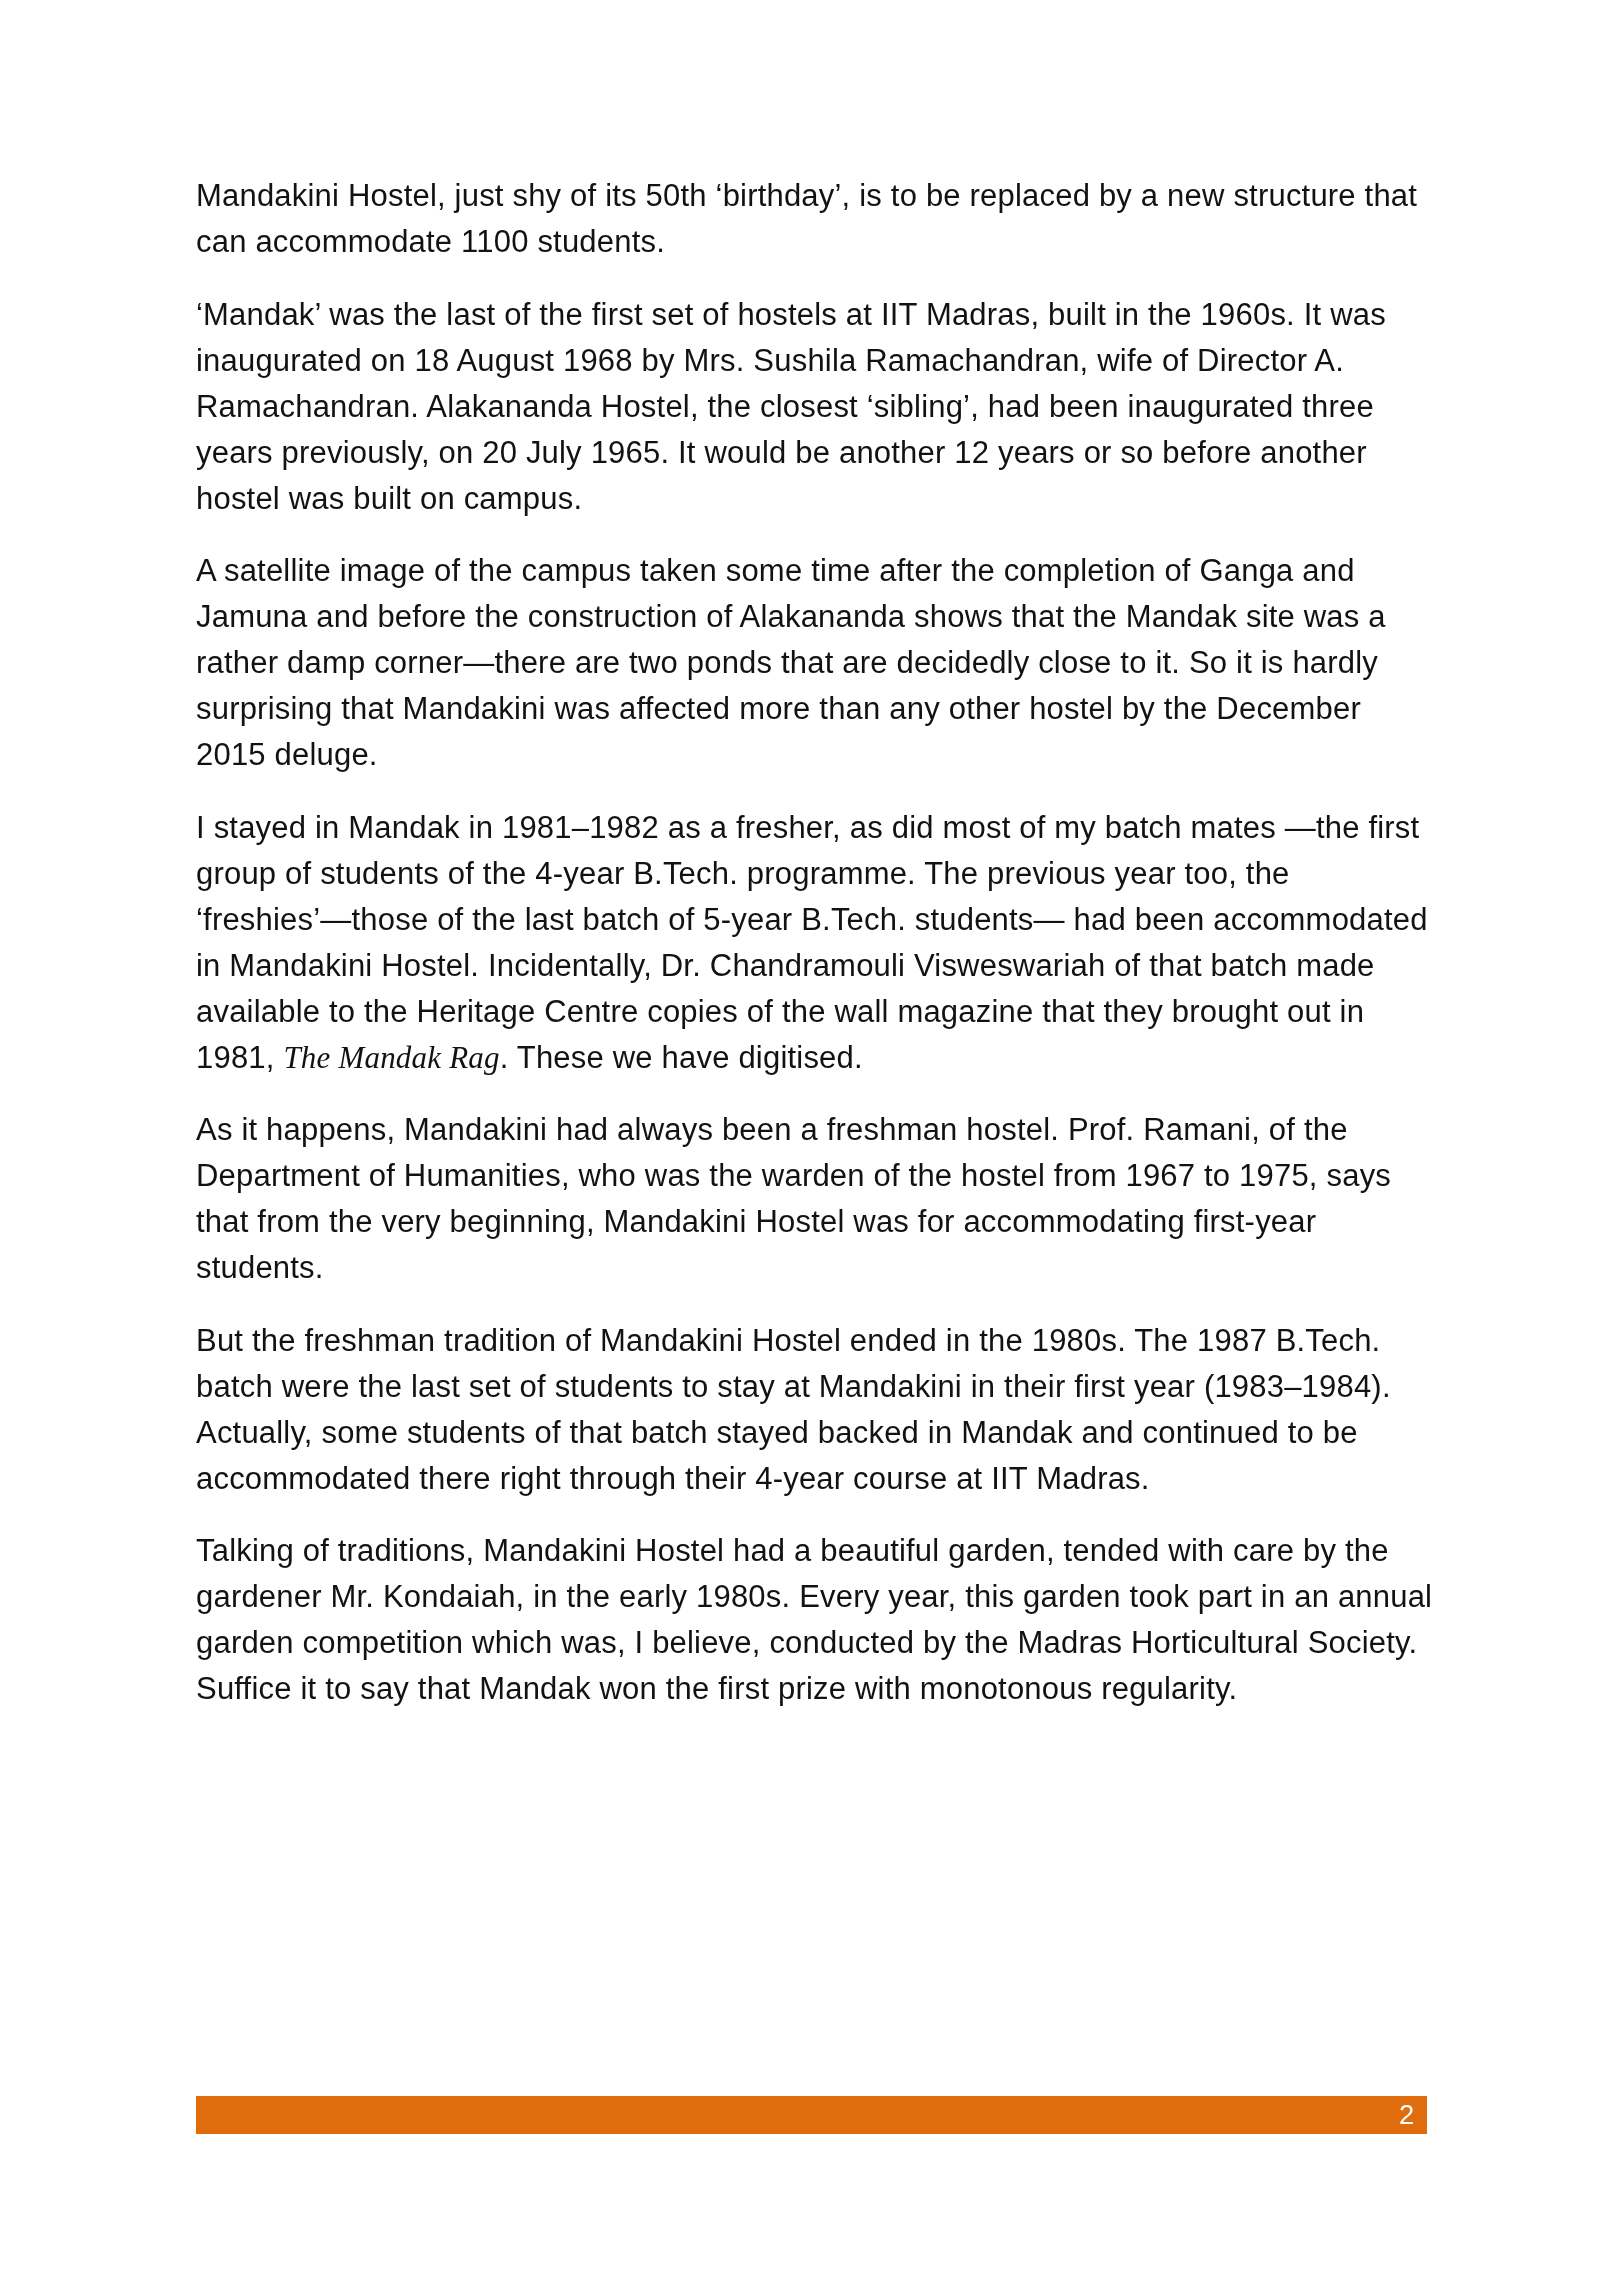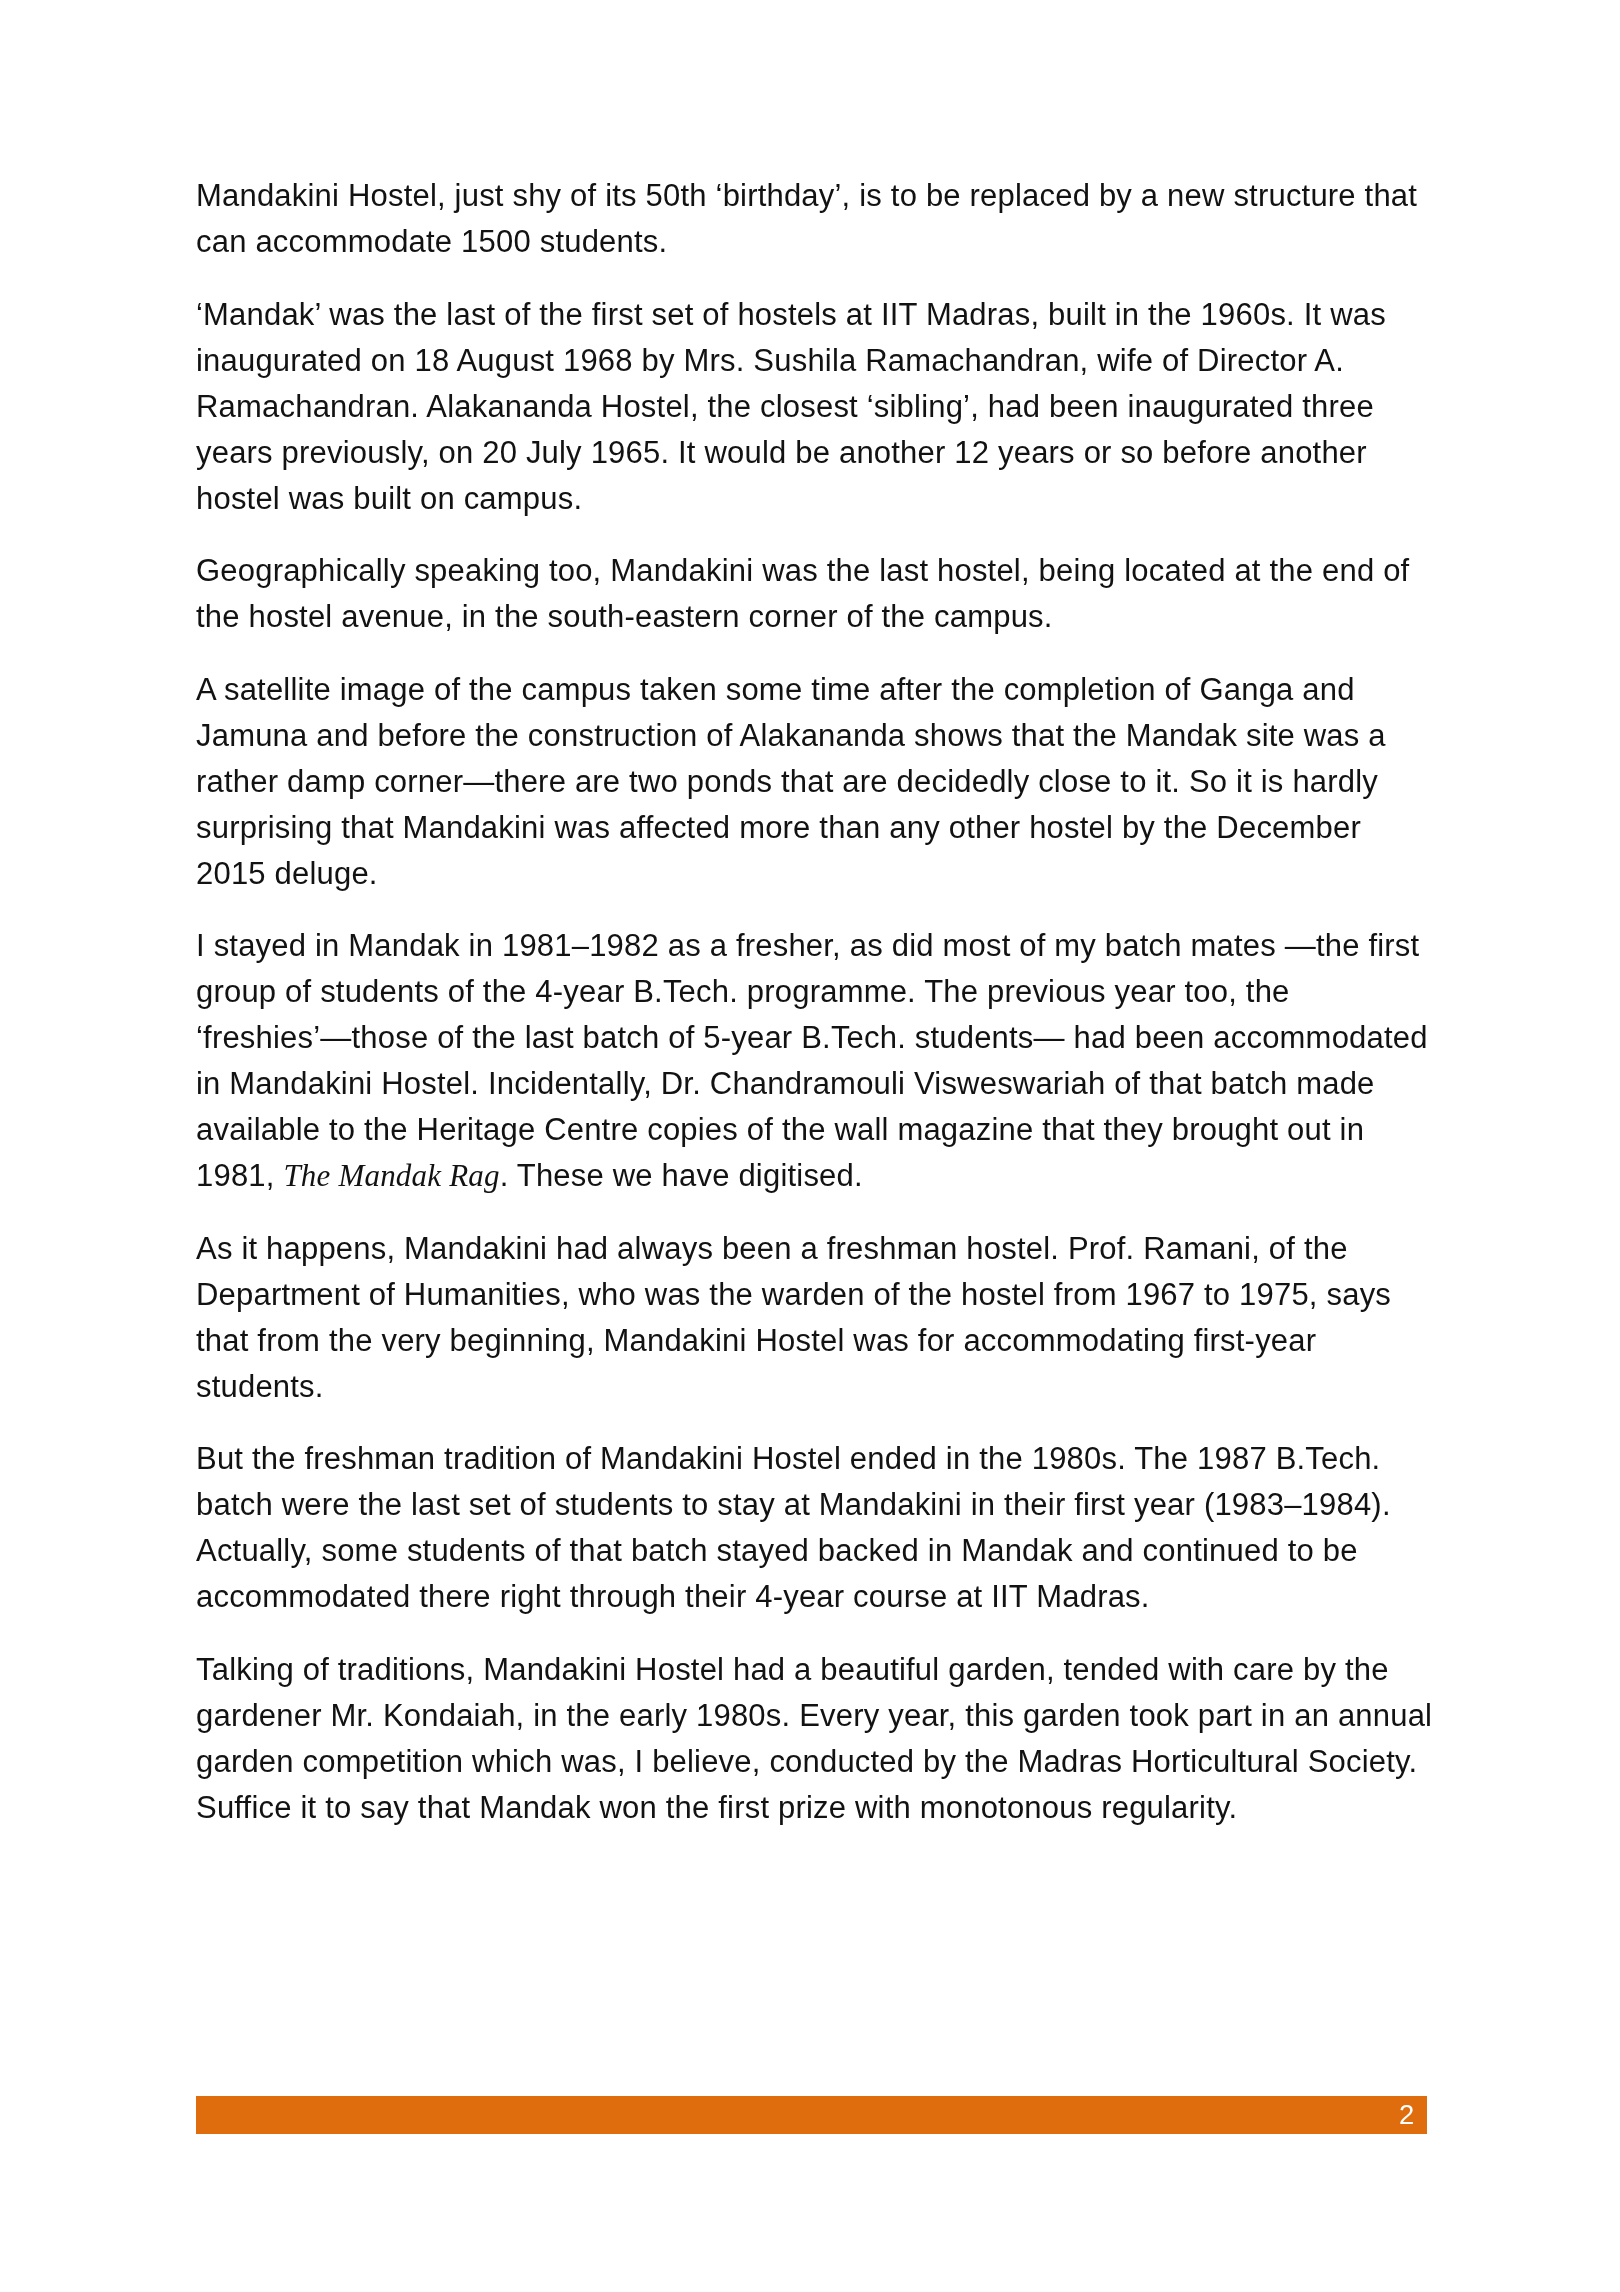--- a/index.html
+++ b/index.html
@@ -52,23 +52,22 @@
     color: #ffffff;
     text-align: right;
   }
 </style>
 </head>
 <body>
 
 <div class="page">
 
   <div class="document-body">
-      <p><span>Mandakini Hostel, just shy of its 50th ‘birthday’, is to be replaced by a new structure that can accommodate 1500 students.</span></p>
+      <p><span>Mandakini Hostel, just shy of its 50th ‘birthday’, is to be replaced by a new structure that can accommodate 1100 students.</span></p>
       <p><span>‘Mandak’ was the last of the first set of hostels at IIT Madras, built in the 1960s. It was inaugurated on 18 August 1968 by Mrs. Sushila Ramachandran, wife of Director A. Ramachandran. Alakananda Hostel, the closest ‘sibling’, had been inaugurated three years previously, on 20 July 1965. It would be another 12 years or so before another hostel was built on campus.</span></p>
-      <p><span>Geographically speaking too, Mandakini was the last hostel, being located at the end of the hostel avenue, in the south-eastern corner of the campus.</span></p>
       <p><span>A satellite image of the campus taken some time after the completion of Ganga and Jamuna and before the construction of Alakananda shows that the Mandak site was a rather damp corner—there are two ponds that are decidedly close to it. So it is hardly surprising that Mandakini was affected more than any other hostel by the December 2015 deluge.</span></p>
       <p><span>I stayed in Mandak in 1981–1982 as a fresher, as did most of my batch mates —the first group of students of the 4-year B.Tech. programme. The previous year too, the ‘freshies’—those of the last batch of 5-year B.Tech. students— had been accommodated in Mandakini Hostel. Incidentally, Dr. Chandramouli Visweswariah of that batch made available to the Heritage Centre copies of the wall magazine that they brought out in 1981, </span><em>The Mandak Rag</em><span>. These we have digitised.</span></p>
       <p><span>As it happens, Mandakini had always been a freshman hostel. Prof. Ramani, of the Department of Humanities, who was the warden of the hostel from 1967 to 1975, says that from the very beginning, Mandakini Hostel was for accommodating first-year students.</span></p>
       <p><span>But the freshman tradition of Mandakini Hostel ended in the 1980s. The 1987 B.Tech. batch were the last set of students to stay at Mandakini in their first year (1983–1984). Actually, some students of that batch stayed backed in Mandak and continued to be accommodated there right through their 4-year course at IIT Madras.</span></p>
       <p><span>Talking of traditions, Mandakini Hostel had a beautiful garden, tended with care by the gardener Mr. Kondaiah, in the early 1980s. Every year, this garden took part in an annual garden competition which was, I believe, conducted by the Madras Horticultural Society. Suffice it to say that Mandak won the first prize with monotonous regularity.</span></p>
     </div>
 
   <div class="footer-bar" style="background: rgb(223, 109, 14);">
     <div class="footer-page-number">2</div>
   </div>

